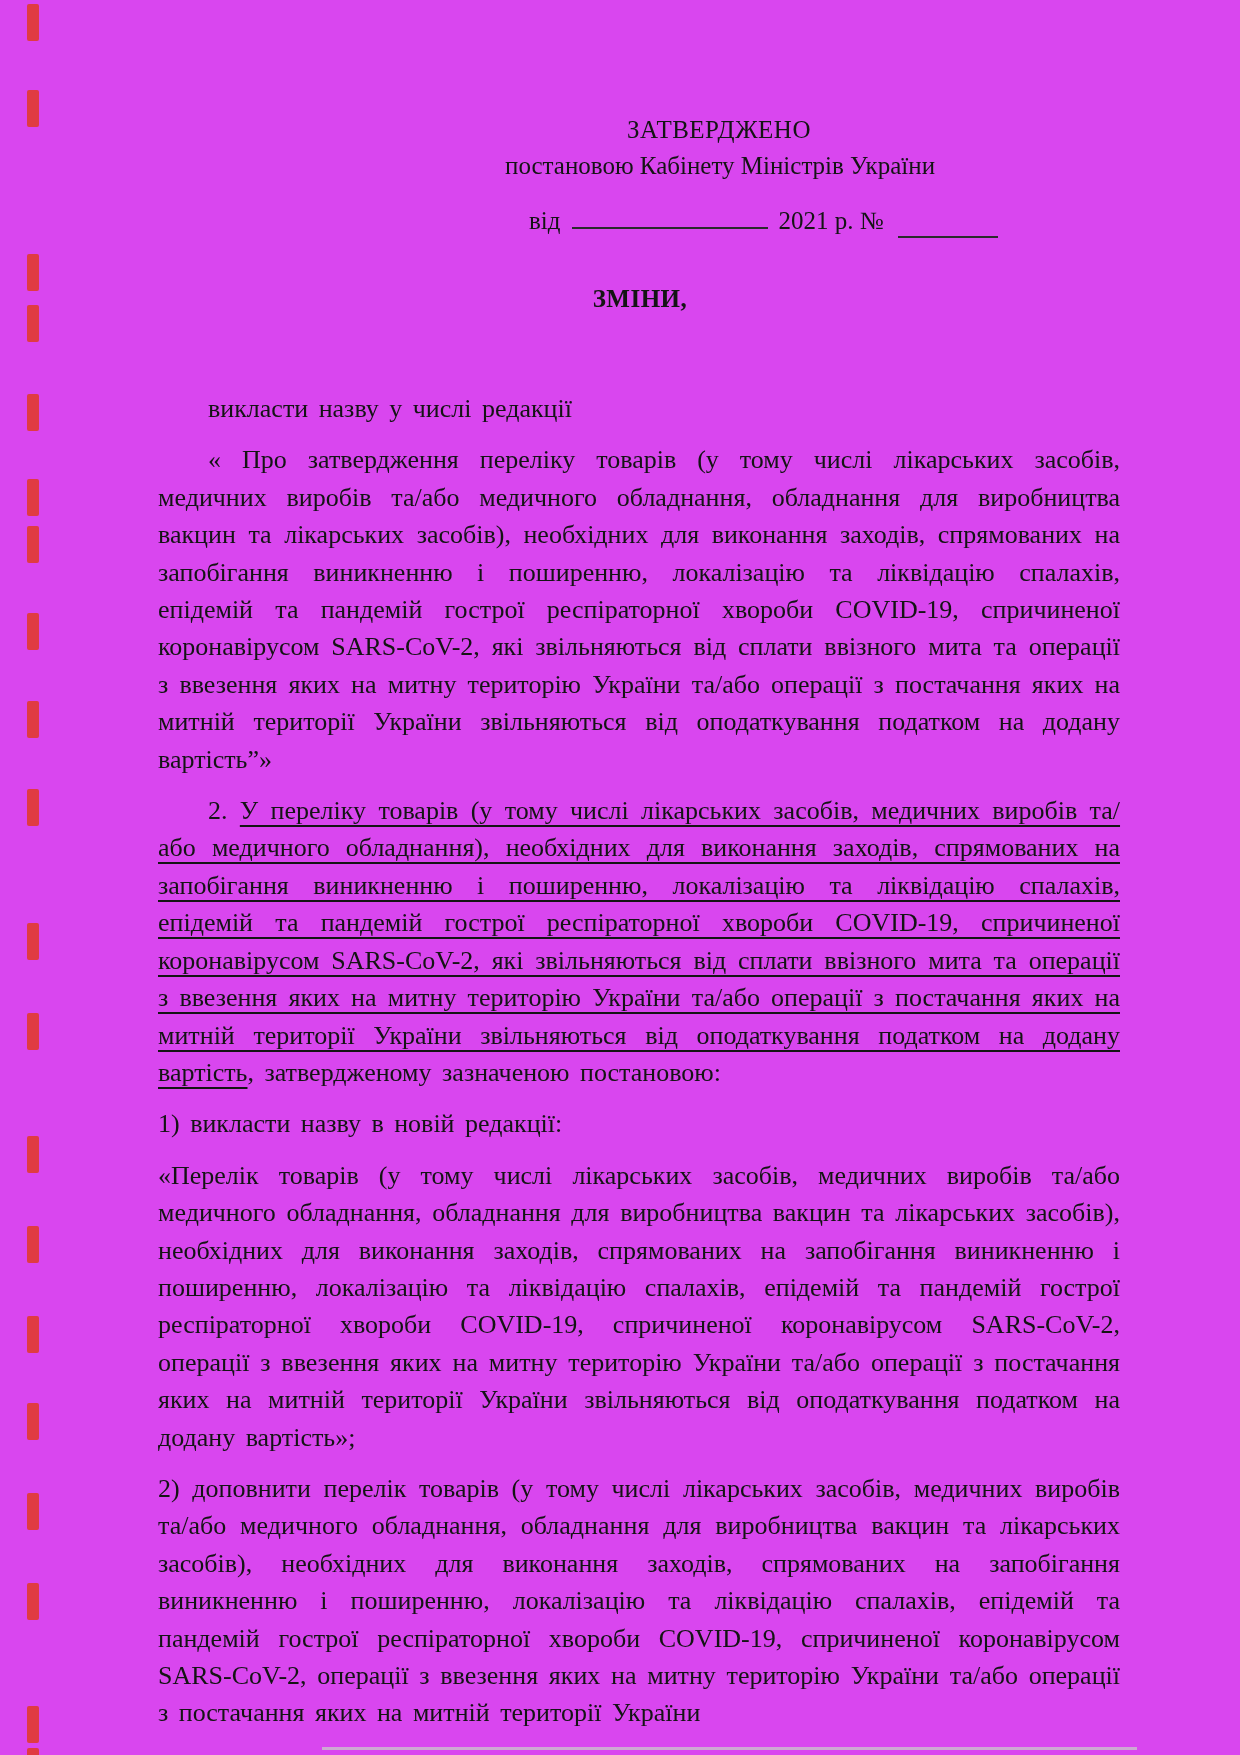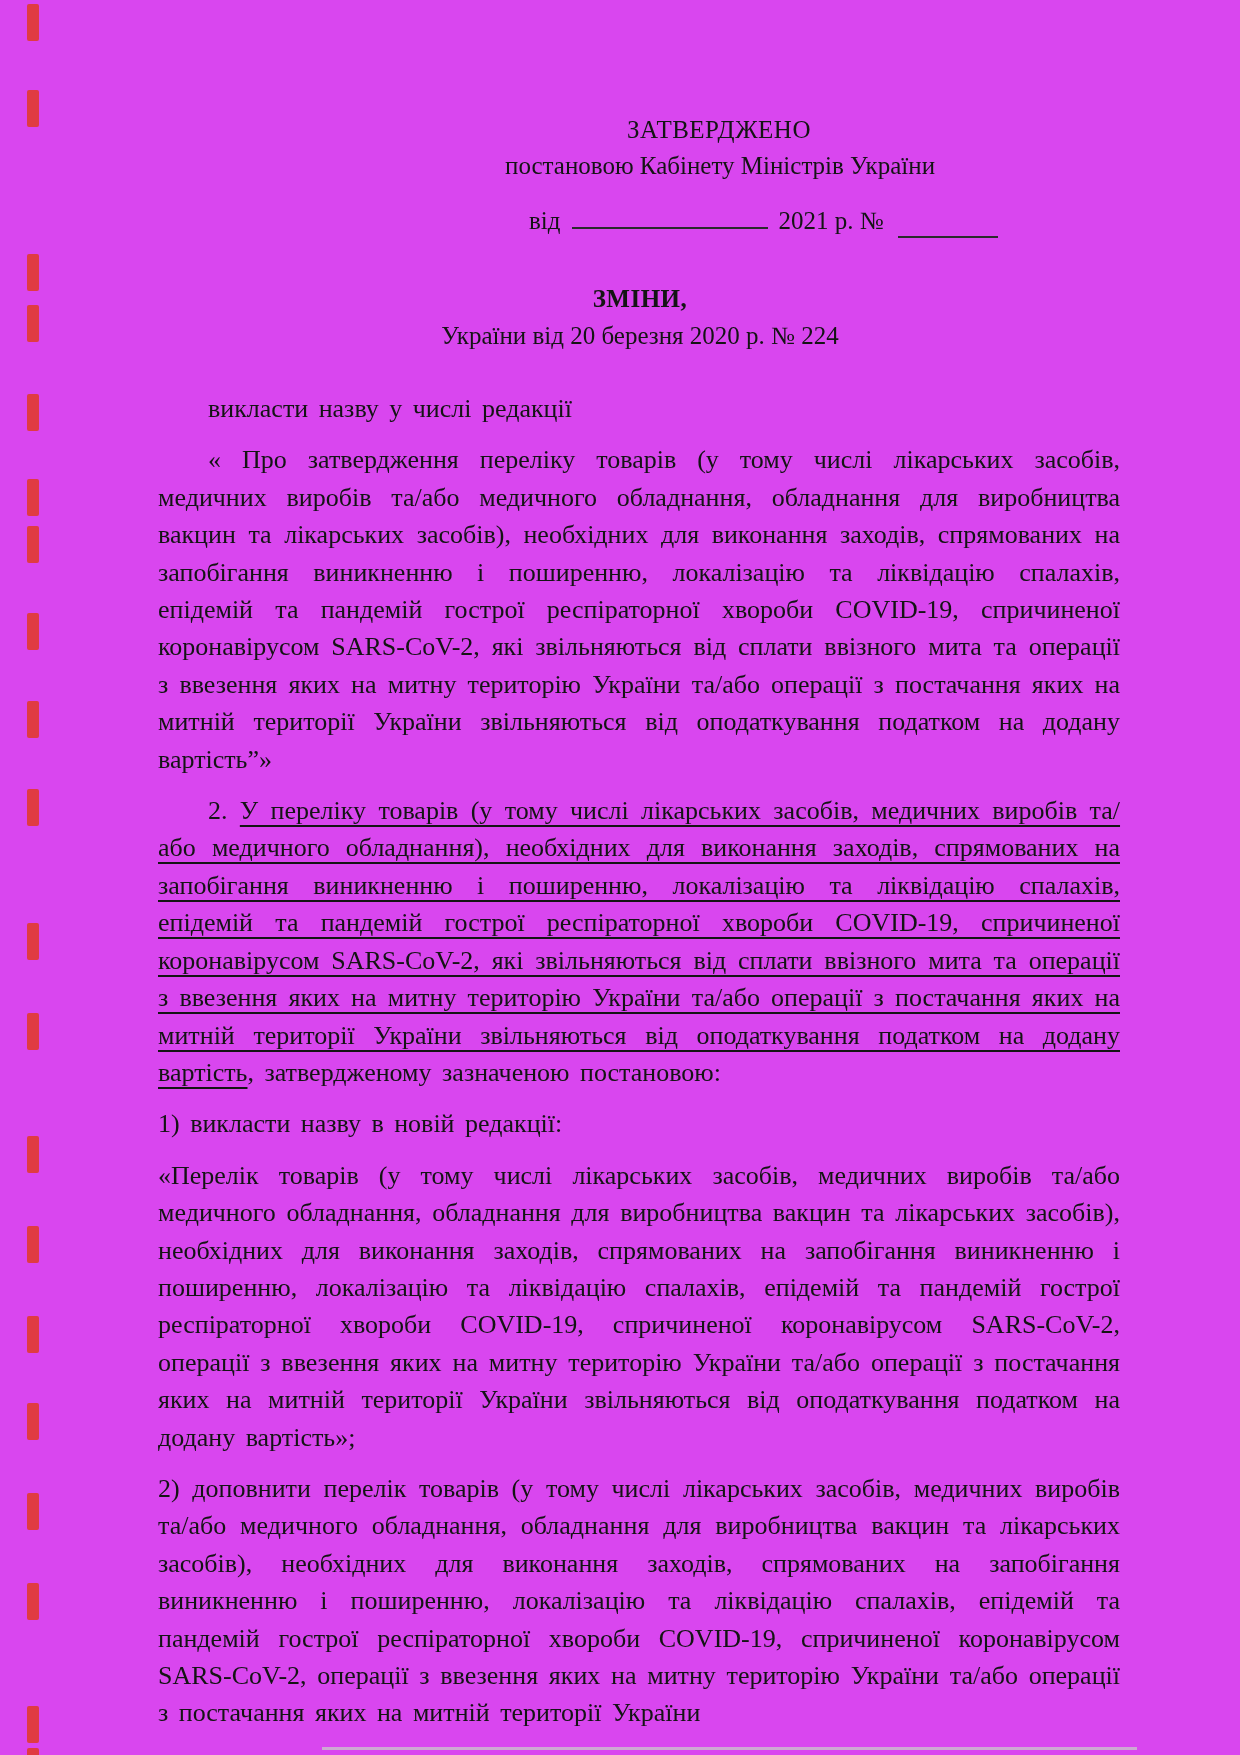--- a/index.html
+++ b/index.html
@@ -107,21 +107,20 @@
     </div>
 
   <div class="approval">
     <div class="approval-approved">ЗАТВЕРДЖЕНО</div>
     <div>постановою Кабінету Міністрів України</div>
     <div class="approval-date"><span>від</span><span class="blank blank-date"></span><span>2021 р. №</span><span class="blank blank-number"></span></div>
   </div>
 
   <div class="title-block">
     <div class="doc-heading">ЗМІНИ,</div>
-    <div>України від 20 березня 2020 р. № 224</div>
   </div>
 
   <div class="body-block">
 
 
     <p class="indent">викласти назву у числі редакції</p>
 
     <p class="indent">« Про затвердження переліку товарів (у тому числі лікарських засобів, медичних виробів та/або медичного обладнання, обладнання для виробництва вакцин та лікарських засобів), необхідних для виконання заходів, спрямованих на запобігання виникненню і поширенню, локалізацію та ліквідацію спалахів, епідемій та пандемій гострої респіраторної хвороби COVID-19, спричиненої коронавірусом SARS-CoV-2, які звільняються від сплати ввізного мита та операції з ввезення яких на митну територію України та/або операції з постачання яких на митній території України звільняються від оподаткування податком на додану вартість”»</p>
 
     <p class="indent"><span>2.</span> <span class="u2">У переліку товарів (у тому числі лікарських засобів, медичних виробів та/або медичного обладнання), необхідних для виконання заходів, спрямованих на запобігання виникненню і поширенню, локалізацію та ліквідацію спалахів, епідемій та пандемій гострої респіраторної хвороби COVID-19, спричиненої коронавірусом SARS-CoV-2, які звільняються від сплати ввізного мита та операції з ввезення яких на митну територію України та/або операції з постачання яких на митній території України звільняються від оподаткування податком на додану вартість</span><span>, затвердженому зазначеною постановою:</span></p>

